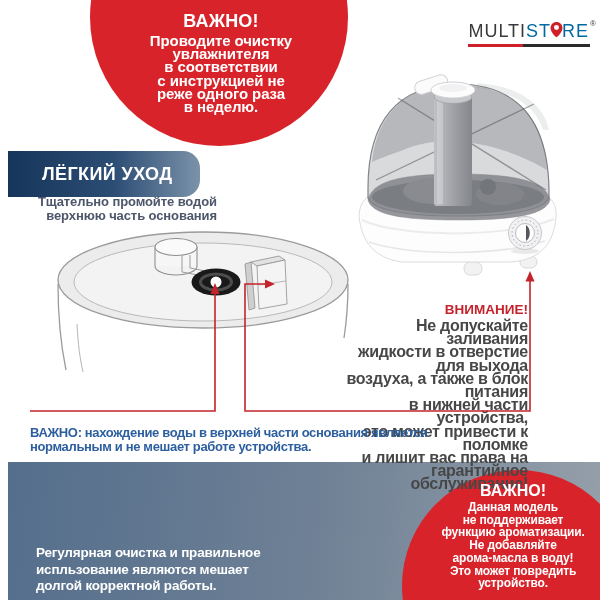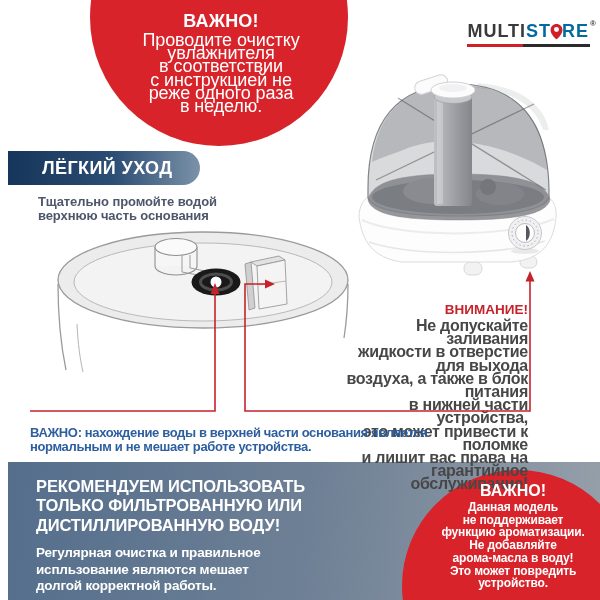--- a/index.html
+++ b/index.html
@@ -9,40 +9,40 @@
     margin-left:8px;
   }
   .abs{position:absolute;}
   .preline{white-space:pre-line;}
 
   
   .blob-top{left:82px;top:-112px;width:258px;height:258px;border-radius:50%;
     background:#d8232a;z-index:1;}
   .blob-top-text{left:103px;top:12px;width:220px;text-align:center;color:#fff;z-index:4;}
   .blob-top-text .t{font-size:18px;font-weight:bold;line-height:19px;margin-bottom:3px;letter-spacing:.2px;}
-  .blob-top-text .b{font-size:18px;line-height:13.2px;font-weight:normal;letter-spacing:-.1px;}
+  .blob-top-text .b{font-size:15px;line-height:13.2px;font-weight:bold;letter-spacing:-.1px;}
 
   
   .logo{right:12px;top:21px;z-index:4;}
-  .logo-row{display:flex;align-items:center;font-size:18px;font-weight:bold;letter-spacing:1px;}
+  .logo-row{display:flex;align-items:flex-start;font-size:18px;font-weight:normal;letter-spacing:1px;}
   .logo-multi{color:#3a3a3a;}
   .logo-red{color:#0369a1;}
   .logo-pin{margin:0 -1px 1px -1px;}
   .logo-reg{font-size:8px;color:#3a3a3a;align-self:flex-start;margin:-2px 0 0 1px;letter-spacing:0;}
   .logo-underline{display:flex;height:2.5px;margin-top:2px;width:calc(100% - 6px);}
   .logo-underline .ul-red{background:#ce2026;flex:0 0 45%;}
   .logo-underline .ul-dark{background:#2b2b2b;flex:1;}
 
   
-  .banner{left:0;top:151px;width:192px;height:34px;border-radius:0 17px 17px 0;
+  .banner{left:0;top:151px;width:192px;height:46px;border-radius:0 17px 17px 0;
     background:linear-gradient(90deg,#16355a 0%,#2c4d74 55%,#7b92a9 100%);
     display:flex;align-items:center;padding-left:34px;box-sizing:border-box;z-index:2;}
   .banner-label{color:#fff;font-size:18px;font-weight:bold;letter-spacing:.4px;}
 
-  .wash-note{left:30px;top:195px;font-size:13px;line-height:13.6px;color:#4d566a;font-weight:bold;z-index:4;letter-spacing:-.1px;}
+  .wash-note{left:30px;top:195px;font-size:13px;line-height:13.6px;color:#4d566a;font-weight:bold;z-index:4;letter-spacing:-.1px;text-align:right;}
   .membrane-note{left:22px;top:366px;font-size:13px;line-height:13.4px;color:#4d566a;font-weight:bold;z-index:4;letter-spacing:-.1px;}
 
   .diagram{left:25px;top:228px;z-index:2;}
   .photo{left:330px;top:70px;z-index:2;}
   .callouts{left:0;top:0;z-index:5;pointer-events:none;}
 
   
   .attention{left:322px;top:303px;width:198px;text-align:right;z-index:4;}
   .attention .t{color:#c5232b;font-size:13.5px;font-weight:bold;line-height:14px;margin-bottom:2px;}
   .attention .b{color:#474747;font-size:16px;line-height:13.2px;font-weight:bold;letter-spacing:-.25px;}
@@ -202,23 +202,20 @@
 в нижней части устройства,
 это может привести к поломке
 и лишит вас права на гарантийное
 обслуживание!</div>
   </div>
 
   <div class="abs water-note preline">ВАЖНО: нахождение воды в верхней части основания является
 нормальным и не мешает работе устройства.</div>
 
   <div class="abs bottom-section"></div>
-  <div class="abs rec-heading preline">РЕКОМЕНДУЕМ ИСПОЛЬЗОВАТЬ
-ТОЛЬКО ФИЛЬТРОВАННУЮ ИЛИ
-ДИСТИЛЛИРОВАННУЮ ВОДУ!</div>
   <div class="abs rec-body preline">Регулярная очистка и правильное
 испльзование являются мешает
 долгой корректной работы.</div>
 
   <div class="abs blob-bottom"></div>
   <div class="abs blob-bottom-text">
     <div class="t">ВАЖНО!</div>
     <div class="b preline">Данная модель
 не поддерживает
 функцию ароматизации.

